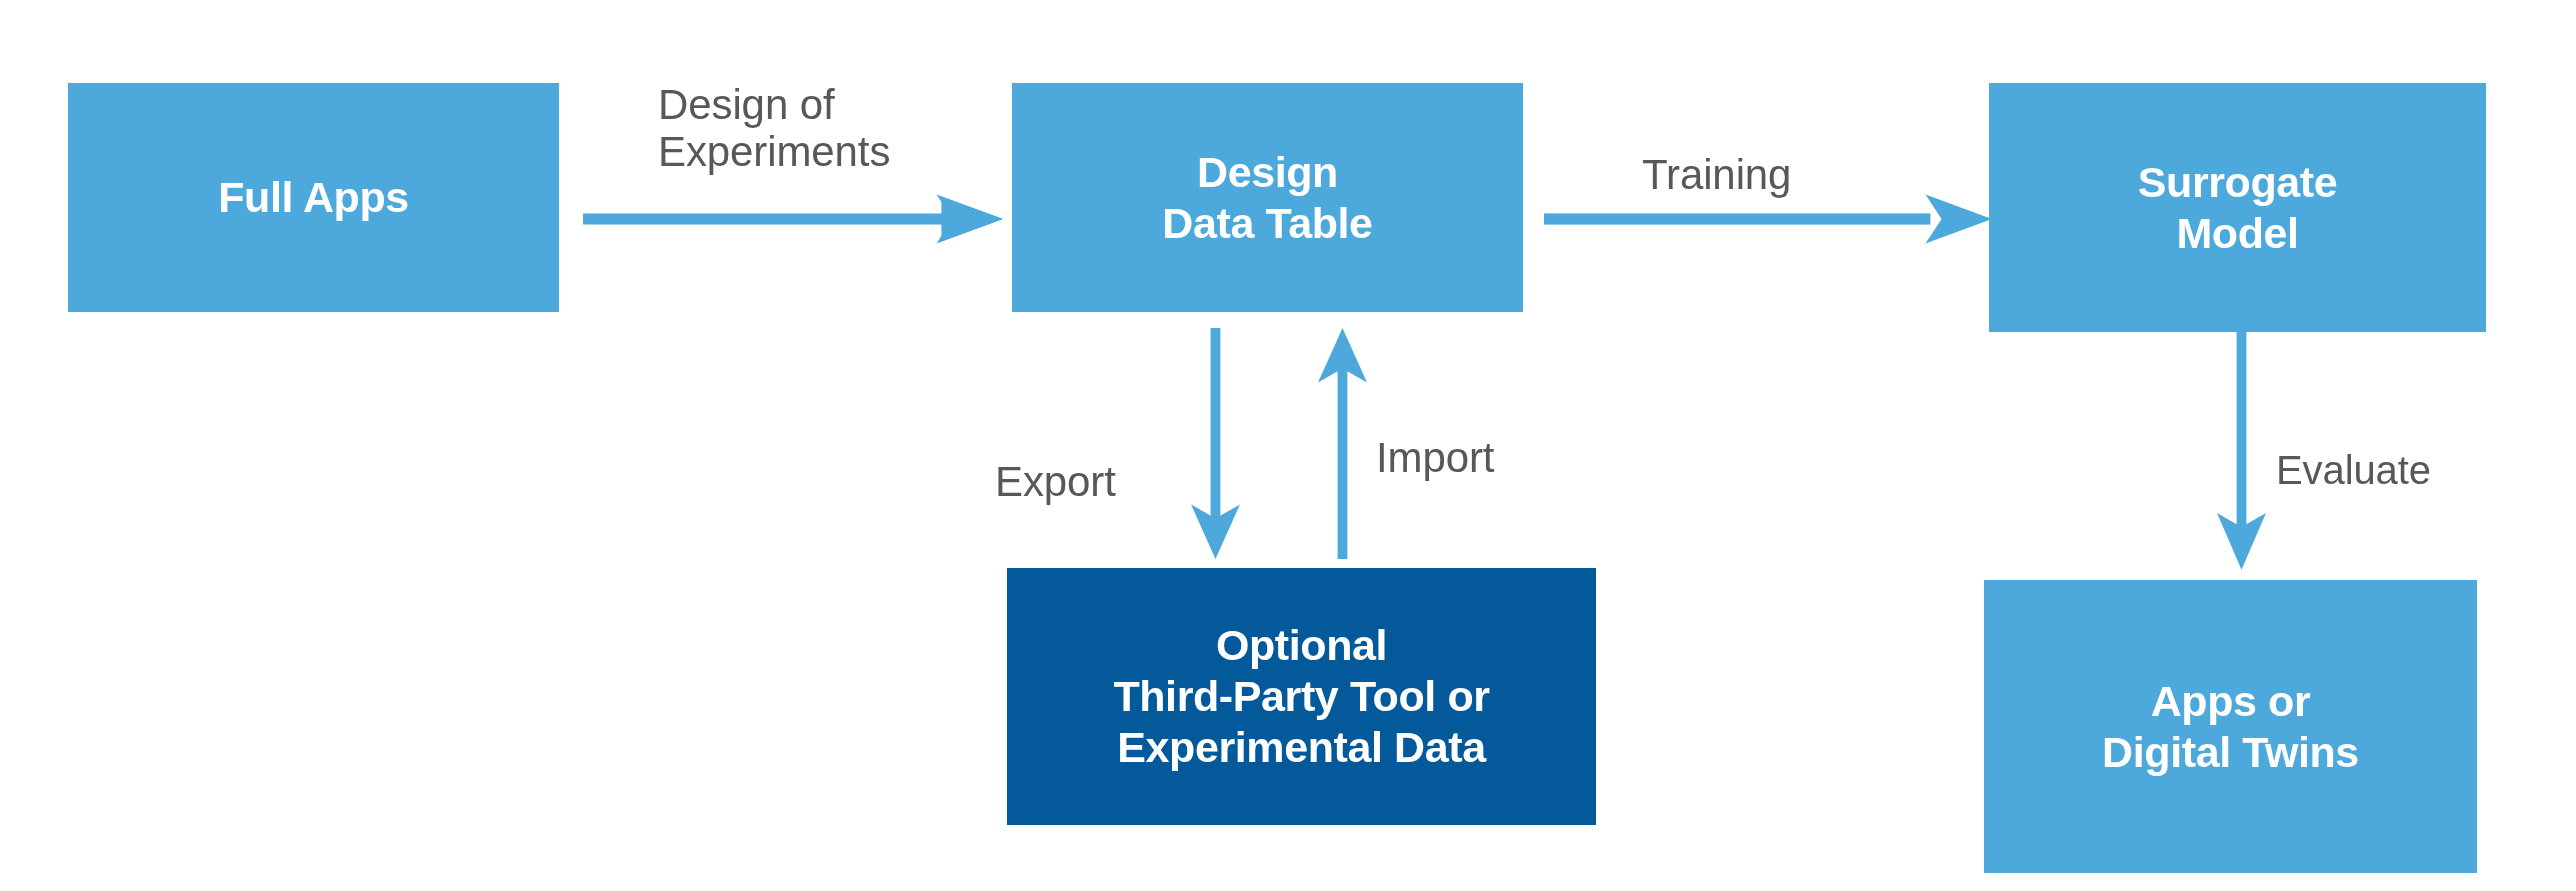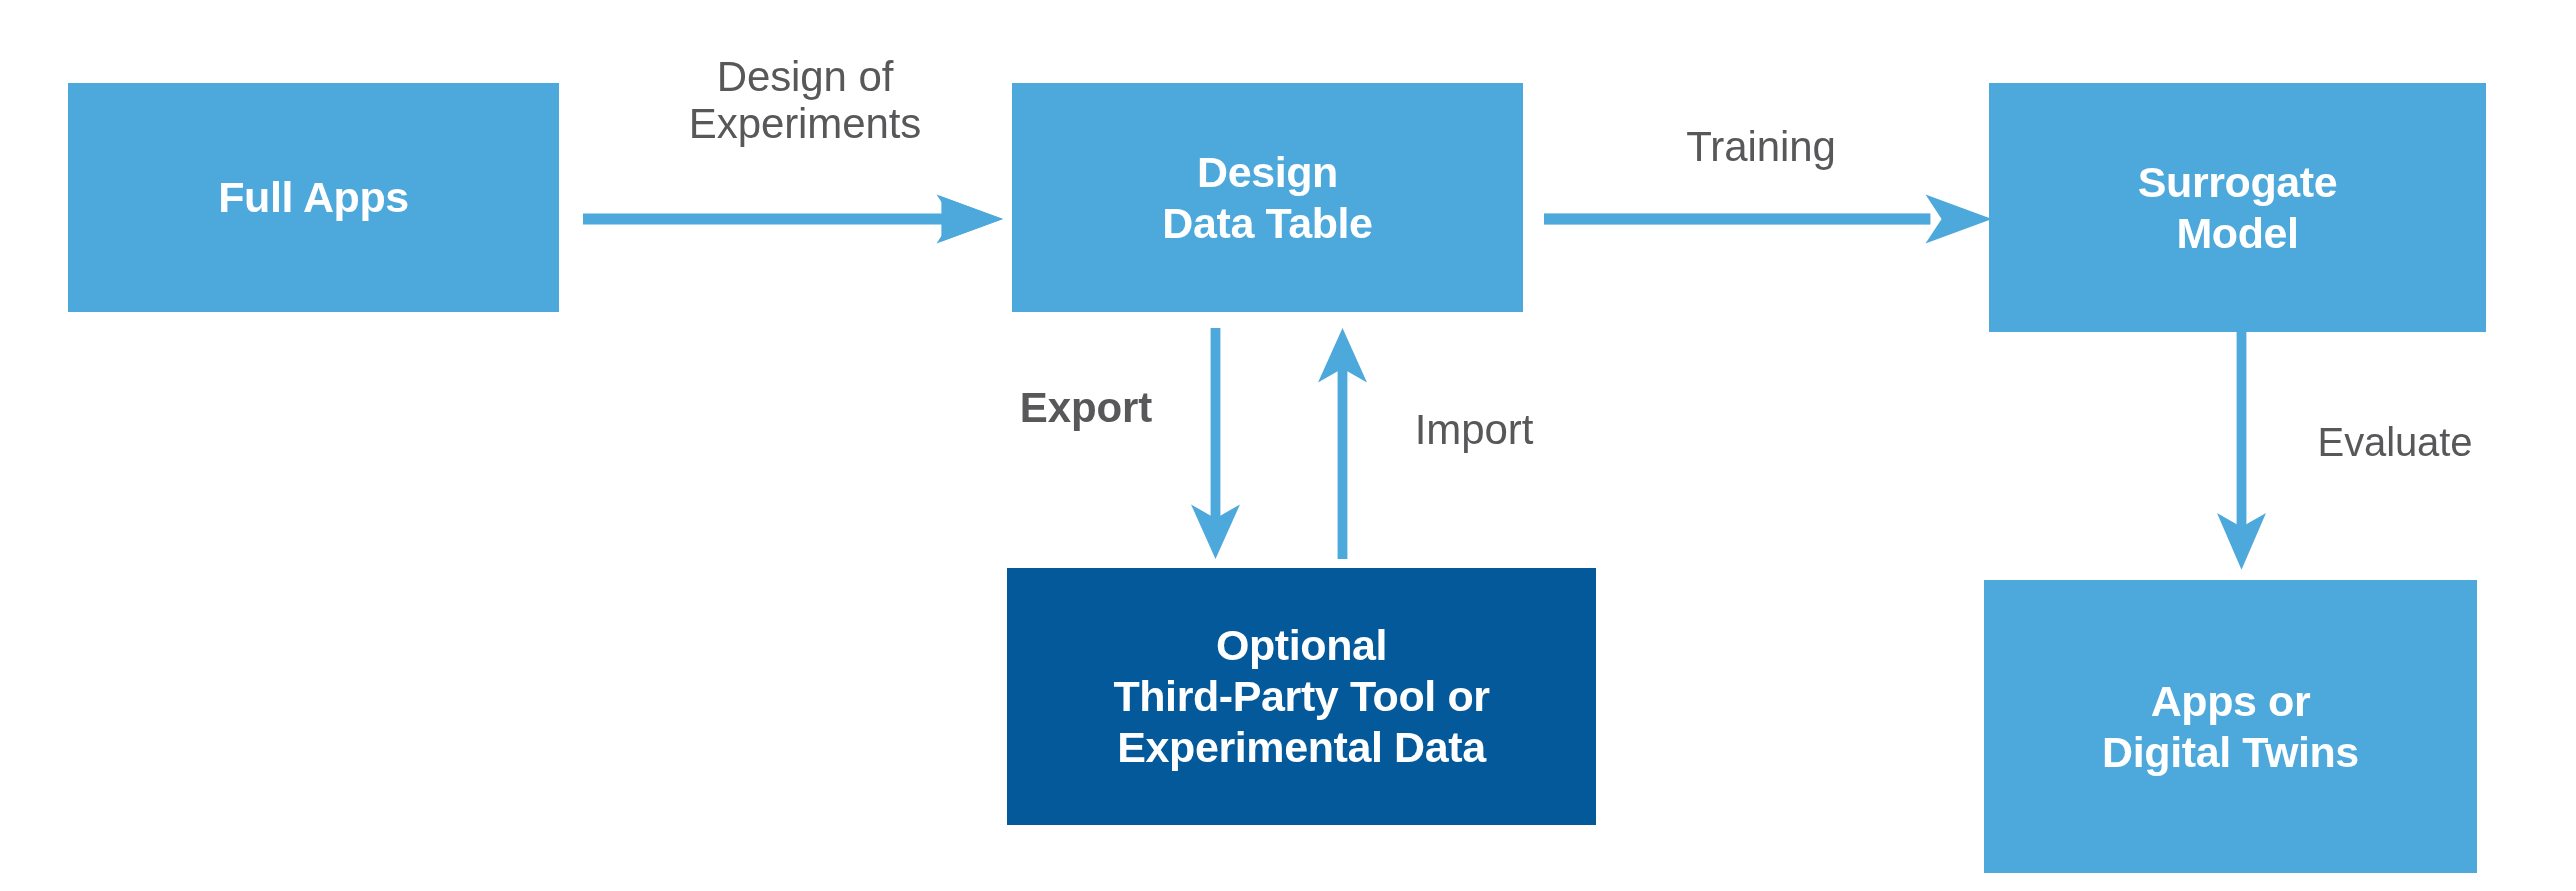--- a/index.html
+++ b/index.html
@@ -33,42 +33,42 @@
     white-space: pre-line;
   }
   .node.light { background: #4da8db; }
   .node.dark  { background: #04599b; }
 
   .edge-label {
     position: absolute;
     color: #58585a;
     font-weight: normal;
     line-height: 1.12;
-    text-align: center;
     white-space: pre-line;
     letter-spacing: -0.1px;
+    margin-top: 28px;
   }
 
   .arrow-svg {
     position: absolute;
     overflow: visible;
   }
   .arrow-shape { fill: #4da8db; }
 
   
   #node-full-model        { left: 68px;  top: 83px; width: 491px;  height: 229px; font-size: 43px; }
   #node-design-data-table { left: 1012px;top: 83px; width: 511px;  height: 229px; font-size: 43px; }
   #node-surrogate-model   { left: 1989px;top: 83px; width: 497px;  height: 249px; font-size: 43px; }
   #node-optional-tool     { left: 1007px;top: 568px; width: 589px;  height: 257px; font-size: 43px; }
   #node-apps-twins        { left: 1984px;top: 580px; width: 493px;  height: 293px; font-size: 43px; }
 
   
   #label-design-of-experiments { left: 658px;  top: 53px;  width: 294px; font-size: 42px; }
   #label-training              { left: 1642px; top: 123px; width: 238px; font-size: 42px; }
-  #label-export                { left: 995px; top: 384px; width: 182px; font-size: 42px; font-weight: bold; }
+  #label-export                { left: 995px; top: 430px; width: 182px; font-size: 42px; }
   #label-import                { left: 1376px; top: 406px; width: 196px; font-size: 42px; }
   #label-evaluate              { left: 2276px; top: 420px; width: 238px; font-size: 40px; }
 
   
   #arrow-design-of-experiments { left: 583px;  top: 191px; width: 420px; height: 56px; }
   #arrow-training              { left: 1544px; top: 191px; width: 448px; height: 56px; }
   #arrow-export                { left: 1184px; top: 328px; width: 63px;  height: 231px; }
   #arrow-import                { left: 1311px; top: 328px; width: 63px;  height: 231px; }
   #arrow-evaluate              { left: 2210px; top: 328px; width: 63px;  height: 242px; }
 </style>

